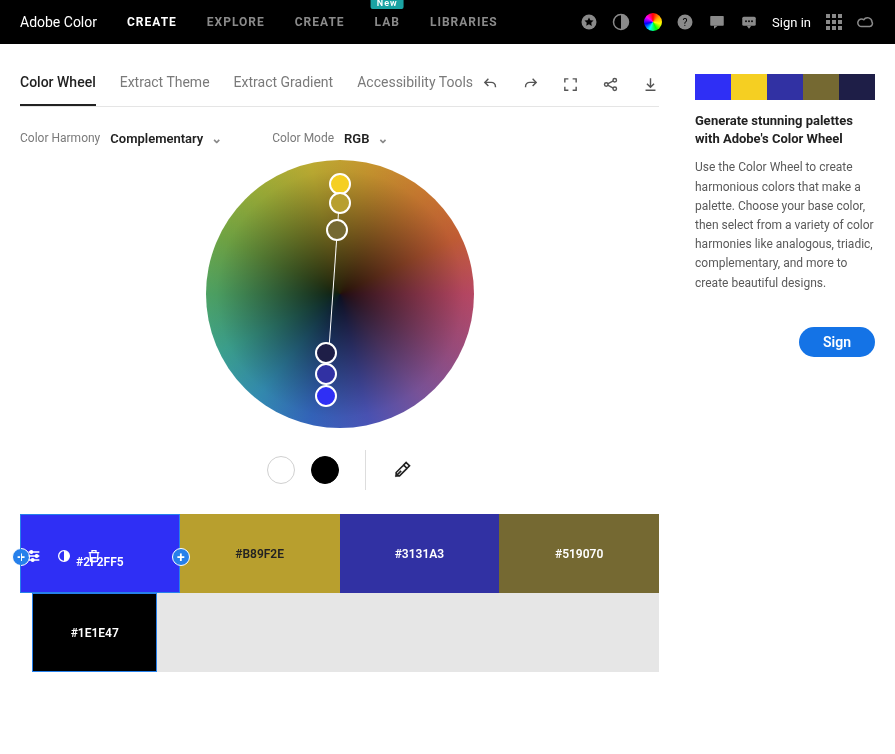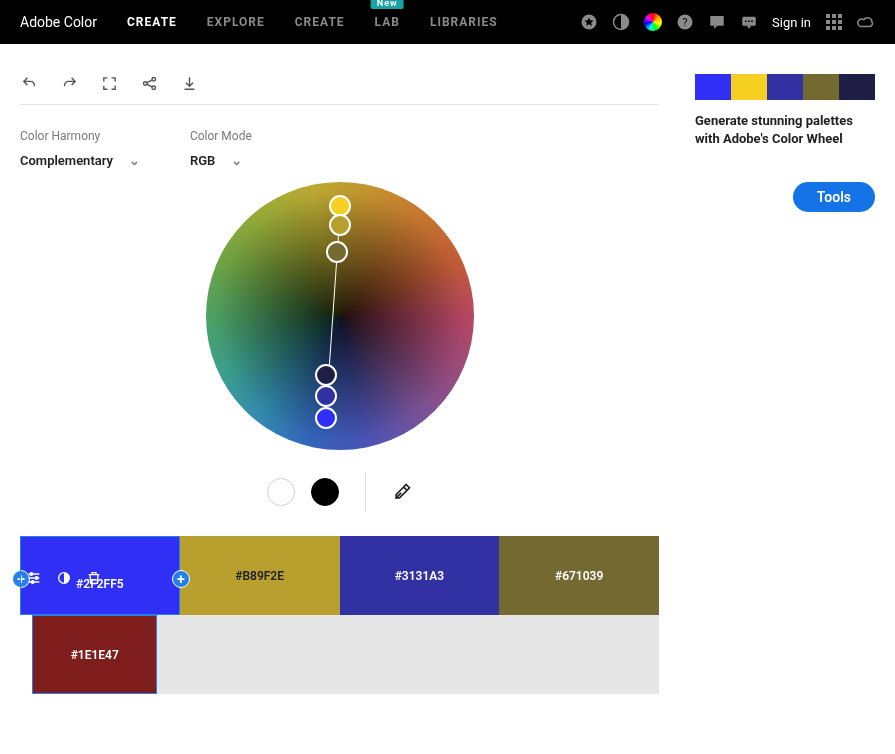--- a/index.html
+++ b/index.html
@@ -30,23 +30,23 @@
 .subtab-row { display: flex; align-items: center; border-bottom: 1px solid #e5e5e5; margin-bottom: 24px; }
 .subtabs { display: flex; gap: 24px; flex: 1; }
 .subtab { color: #7a7a7a; font-size: 14px; padding-bottom: 14px; cursor: pointer; }
 .subtab.active { color: #222; font-weight: 500; border-bottom: 2px solid #222; }
 .subactions { display: flex; gap: 22px; padding-bottom: 12px; }
 .subactions .act { width: 18px; height: 18px; cursor: pointer; color: #555; display: flex; align-items: center; justify-content: center; }
 .subactions .act svg { width: 17px; height: 17px; }
 
 
 .dd-row { display: flex; gap: 50px; margin-bottom: 8px; }
-.dd-group { display: flex; flex-direction: column; gap: 10px; }
+.dd-group { display: flex; flex-direction: row; gap: 10px; }
 .dd-label { font-size: 12px; color: #7a7a7a; }
-.dd { display: flex; align-items: center; gap: 16px; font-size: 13px; font-weight: 600; color: #222; cursor: pointer; }
+.dd { display: flex; align-items: center; gap: 8px; font-size: 13px; font-weight: 600; color: #222; cursor: pointer; }
 .chev { color: #888; }
 
 
 .wheel-area { display: flex; flex-direction: column; align-items: center; }
 .wheel { width: 268px; height: 268px; border-radius: 50%; position: relative;
   background:
     radial-gradient(circle at center, rgba(0,0,0,0.85), rgba(0,0,0,0.15) 65%, rgba(0,0,0,0) 100%),
     conic-gradient(from 90deg,
       #d15171, #b0578e, #8b5fb0, #555fcf, #3b72d6, #3a9fca, #44b7a2, #58b871,
       #80bb4d, #adc23f, #d6c339, #e2aa35, #e38936, #dd6a3c, #d15171);
@@ -154,20 +154,26 @@
           <path d="M7 15a5 5 0 1 1 2-9 6 6 0 0 1 11 3 4 4 0 0 1-3 6H7z"></path>
         </svg>
       </div>
   </div>
 </div>
 
 <div class="main">
   <div class="left">
 
     <div class="subtab-row">
+      <div class="subtabs">
+        <div class="subtab active">Color Wheel</div>
+        <div class="subtab">Extract Theme</div>
+        <div class="subtab">Extract Gradient</div>
+        <div class="subtab">Accessibility Tools</div>
+      </div>
       <div class="subactions">
         <div class="act">
             <svg viewBox="0 0 24 24" fill="none" stroke="currentColor" stroke-width="2">
               <path d="M9 14l-5-5 5-5"></path>
               <path d="M4 9h9a6 6 0 0 1 6 6v1"></path>
             </svg>
           </div>
         <div class="act">
             <svg viewBox="0 0 24 24" fill="none" stroke="currentColor" stroke-width="2">
               <path d="M15 14l5-5-5-5"></path>
@@ -262,42 +268,43 @@
             </div>
           </div>
           <div class="swatch dark-text" style="background: rgb(184, 159, 46);">
             <span>#B89F2E</span>
             <div class="add-bubble">+</div>
           </div>
           <div class="swatch" style="background: rgb(49, 49, 163);">
             <span>#3131A3</span>
           </div>
           <div class="swatch" style="background: rgb(117, 105, 50);">
-            <span>#671039</span>
+            <span>#519070</span>
           </div>
         </div>
       <div class="swatch-row" id="row2">
-          <div class="swatch selected" style="background: #7f1d1d; margin-left: 12px;">
+          <div class="swatch selected" style="background: #000000; margin-left: 12px;">
             <span>#1E1E47</span>
           </div>
           <div class="swatch empty"></div>
           <div class="swatch empty"></div>
           <div class="swatch empty"></div>
           <div class="swatch empty"></div>
         </div>
     </div>
 
   </div>
 
   <div class="right">
     <div class="preview-strip" id="preview">
         <div style="background: rgb(47, 47, 245);"></div>
         <div style="background: rgb(245, 207, 34);"></div>
         <div style="background: rgb(49, 49, 163);"></div>
         <div style="background: rgb(117, 105, 50);"></div>
         <div style="background: rgb(30, 30, 71);"></div>
       </div>
     <div class="r-title">Generate stunning palettes with Adobe's Color Wheel</div>
+    <div class="r-body">Use the Color Wheel to create harmonious colors that make a palette. Choose your base color, then select from a variety of color harmonies like analogous, triadic, complementary, and more to create beautiful designs.</div>
     <div class="save-row">
-      <button class="save-btn">Tools</button>
+      <button class="save-btn">Sign</button>
     </div>
   </div>
 </div>
 
 </body></html>

